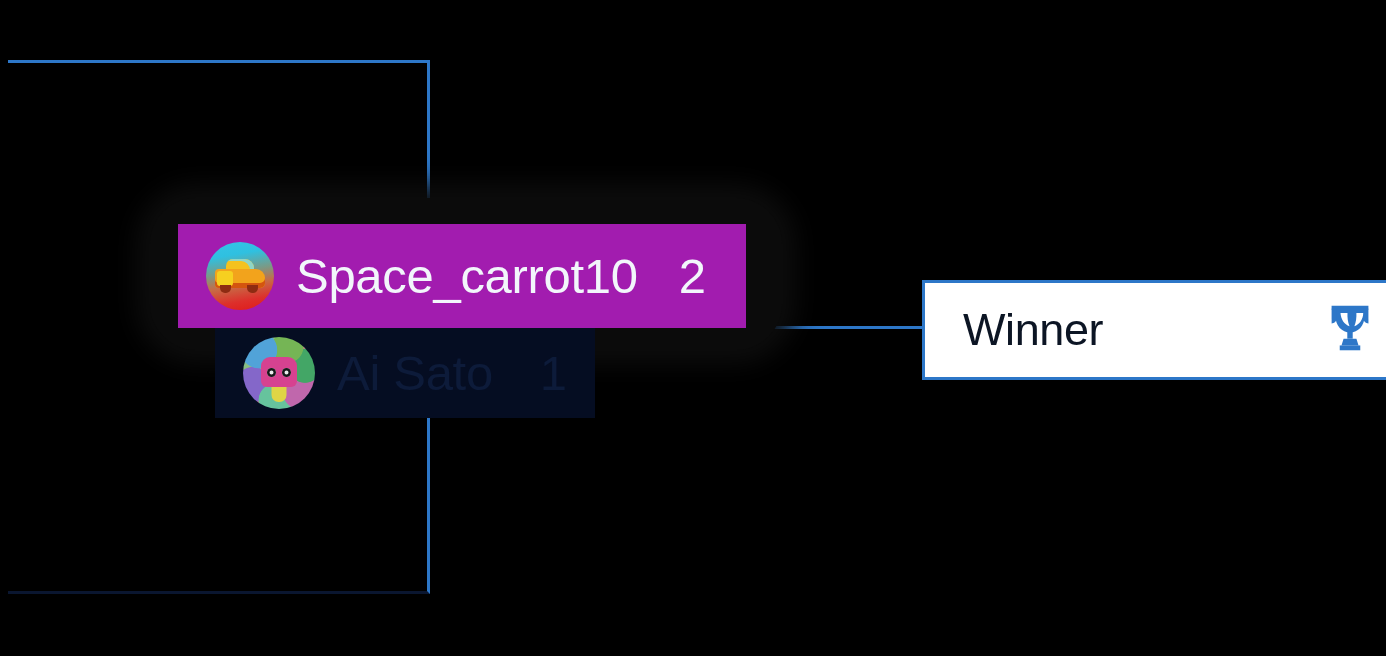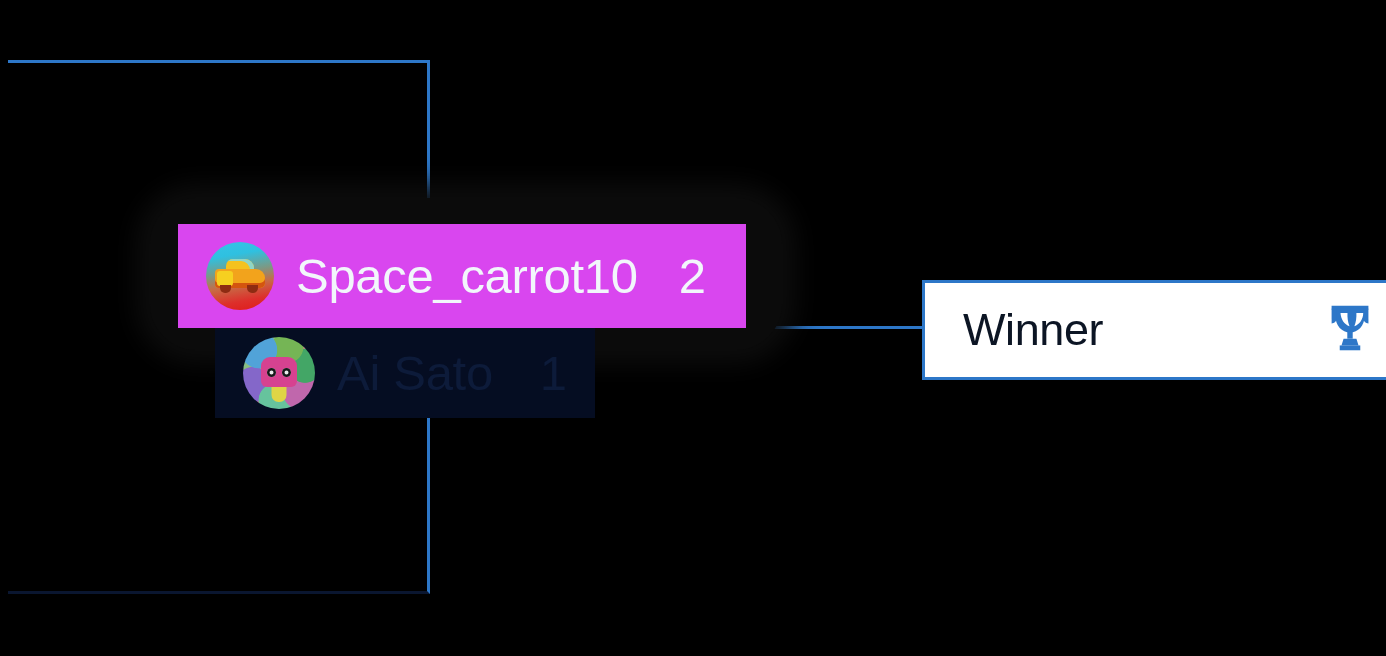--- a/index.html
+++ b/index.html
@@ -61,21 +61,21 @@
     width: 568px;
   }
 
   .row {
     display: flex;
     align-items: center;
     box-sizing: border-box;
   }
 
   .row-winner {
-    background: #d946ef;
+    background: #a21caf;
     height: 104px;
     width: 568px;
     padding-left: 28px;
     align-items: center;
   }
 
   .row-runnerup {
     background: #050d22;
     height: 90px;
     width: 380px;

